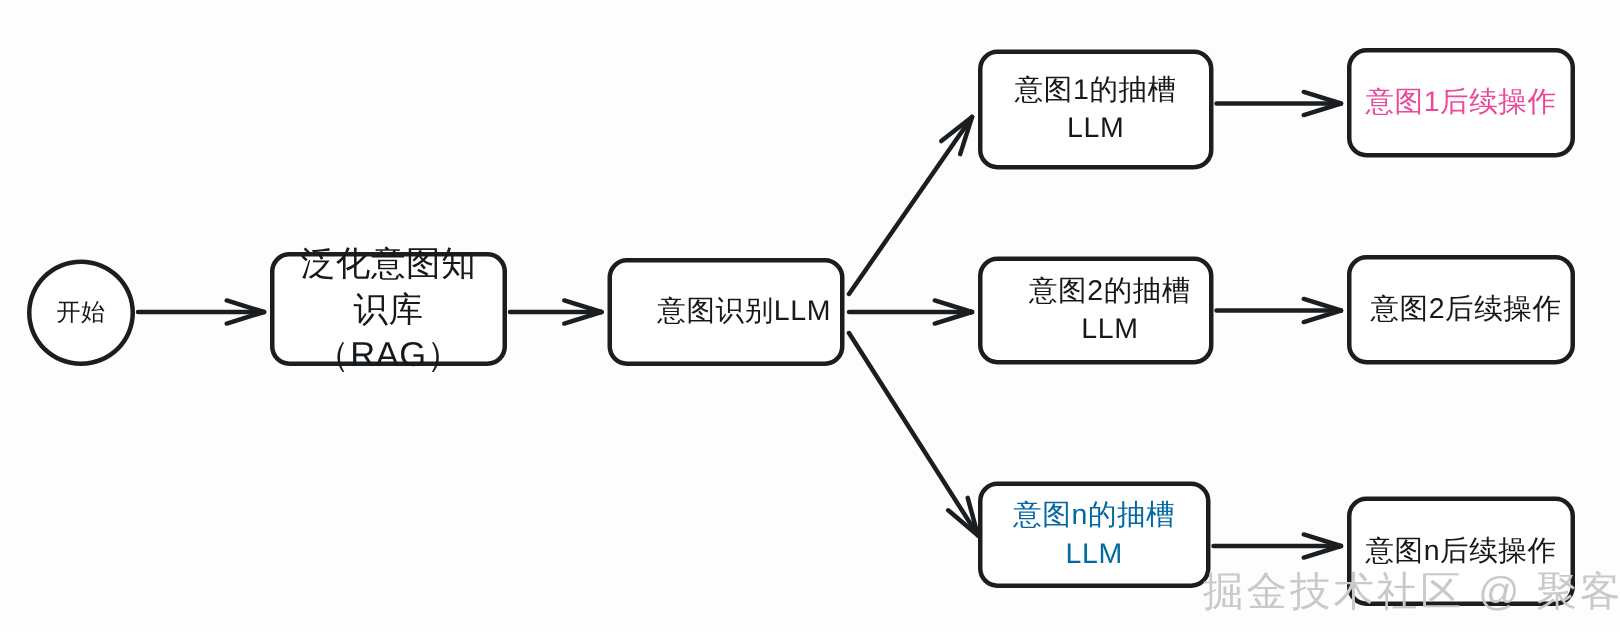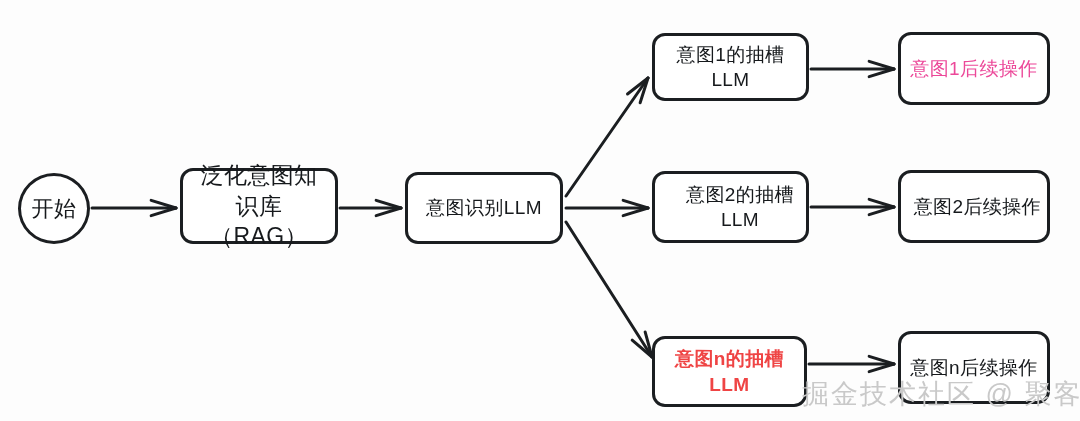--- a/index.html
+++ b/index.html
@@ -98,39 +98,39 @@
         <line x1="894" y1="207" x2="869.1612512827343" y2="199.3164746268052" stroke="#1b1e21" stroke-width="3" stroke-linecap="round"></line>
       </g>
       <g>
         <line x1="809" y1="364" x2="894" y2="364" stroke="#1b1e21" stroke-width="3" stroke-linecap="round"></line>
         <line x1="894" y1="364" x2="869.1612512827343" y2="371.6835253731948" stroke="#1b1e21" stroke-width="3" stroke-linecap="round"></line>
         <line x1="894" y1="364" x2="869.1612512827343" y2="356.3164746268052" stroke="#1b1e21" stroke-width="3" stroke-linecap="round"></line>
       </g>
     </svg>
 
   <div id="nodes-layer">
-      <div class="node terminal" style="left: 18px; top: 173px; width: 72px; height: 71px; font-size: 22px; border-color: rgb(27, 30, 33); color: rgb(22, 25, 28);">
+      <div class="node terminal" style="left: 18px; top: 173px; width: 72px; height: 71px; font-size: 16px; border-color: rgb(27, 30, 33); color: rgb(22, 25, 28);">
         <span class="label">开始</span>
       </div>
       <div class="node process" style="left: 180px; top: 168px; width: 158px; height: 76px; font-size: 23px; border-color: rgb(27, 30, 33); color: rgb(22, 25, 28);">
         <span class="label">泛化意图知识库
 （RAG）</span>
       </div>
-      <div class="node process" style="left: 405px; top: 172px; width: 158px; height: 72px; font-size: 19px; border-color: rgb(27, 30, 33); color: rgb(22, 25, 28);">
+      <div class="node process" style="left: 405px; top: 172px; width: 158px; height: 72px; font-size: 19px; border-color: rgb(27, 30, 33); color: rgb(22, 25, 28); justify-content: flex-end;">
         <span class="label">意图识别LLM</span>
       </div>
-      <div class="node process" style="left: 652px; top: 33px; width: 157px; height: 68px; font-size: 19px; border-color: rgb(27, 30, 33); color: rgb(22, 25, 28);">
+      <div class="node process" style="left: 652px; top: 33px; width: 157px; height: 80px; font-size: 19px; border-color: rgb(27, 30, 33); color: rgb(22, 25, 28);">
         <span class="label">意图1的抽槽
 LLM</span>
       </div>
       <div class="node process" style="left: 652px; top: 171px; width: 157px; height: 72px; font-size: 19px; border-color: rgb(27, 30, 33); color: rgb(22, 25, 28); padding-left: 19px;">
         <span class="label">意图2的抽槽
 LLM</span>
       </div>
-      <div class="node process" style="left: 652px; top: 336px; width: 155px; height: 71px; font-size: 19px; border-color: rgb(27, 30, 33); color: #ef4444; font-weight: bold;">
+      <div class="node process" style="left: 652px; top: 321px; width: 155px; height: 71px; font-size: 19px; border-color: rgb(27, 30, 33); color: #0369a1;">
         <span class="label">意图n的抽槽
 LLM</span>
       </div>
       <div class="node process" style="left: 898px; top: 32px; width: 152px; height: 73px; font-size: 19px; border-color: rgb(27, 30, 33); color: #ec4899;">
         <span class="label">意图1后续操作</span>
       </div>
       <div class="node process" style="left: 898px; top: 170px; width: 152px; height: 73px; font-size: 19px; border-color: rgb(27, 30, 33); color: rgb(22, 25, 28); justify-content: flex-end;">
         <span class="label">意图2后续操作</span>
       </div>
       <div class="node process" style="left: 898px; top: 331px; width: 152px; height: 73px; font-size: 19px; border-color: rgb(27, 30, 33); color: rgb(22, 25, 28);">

